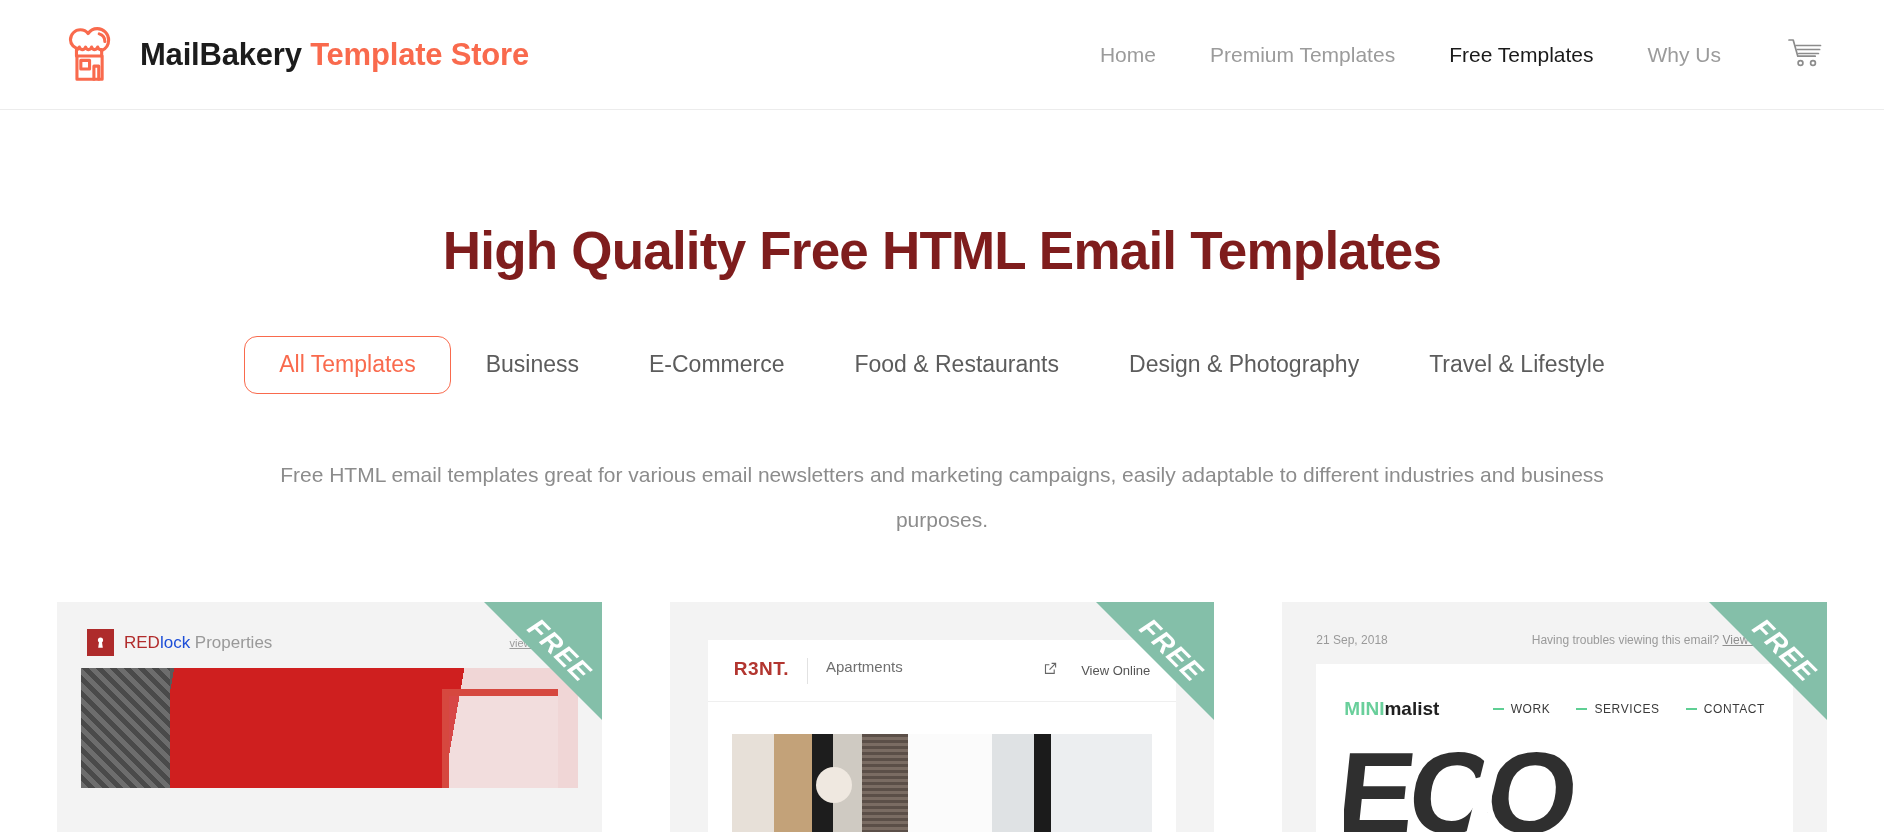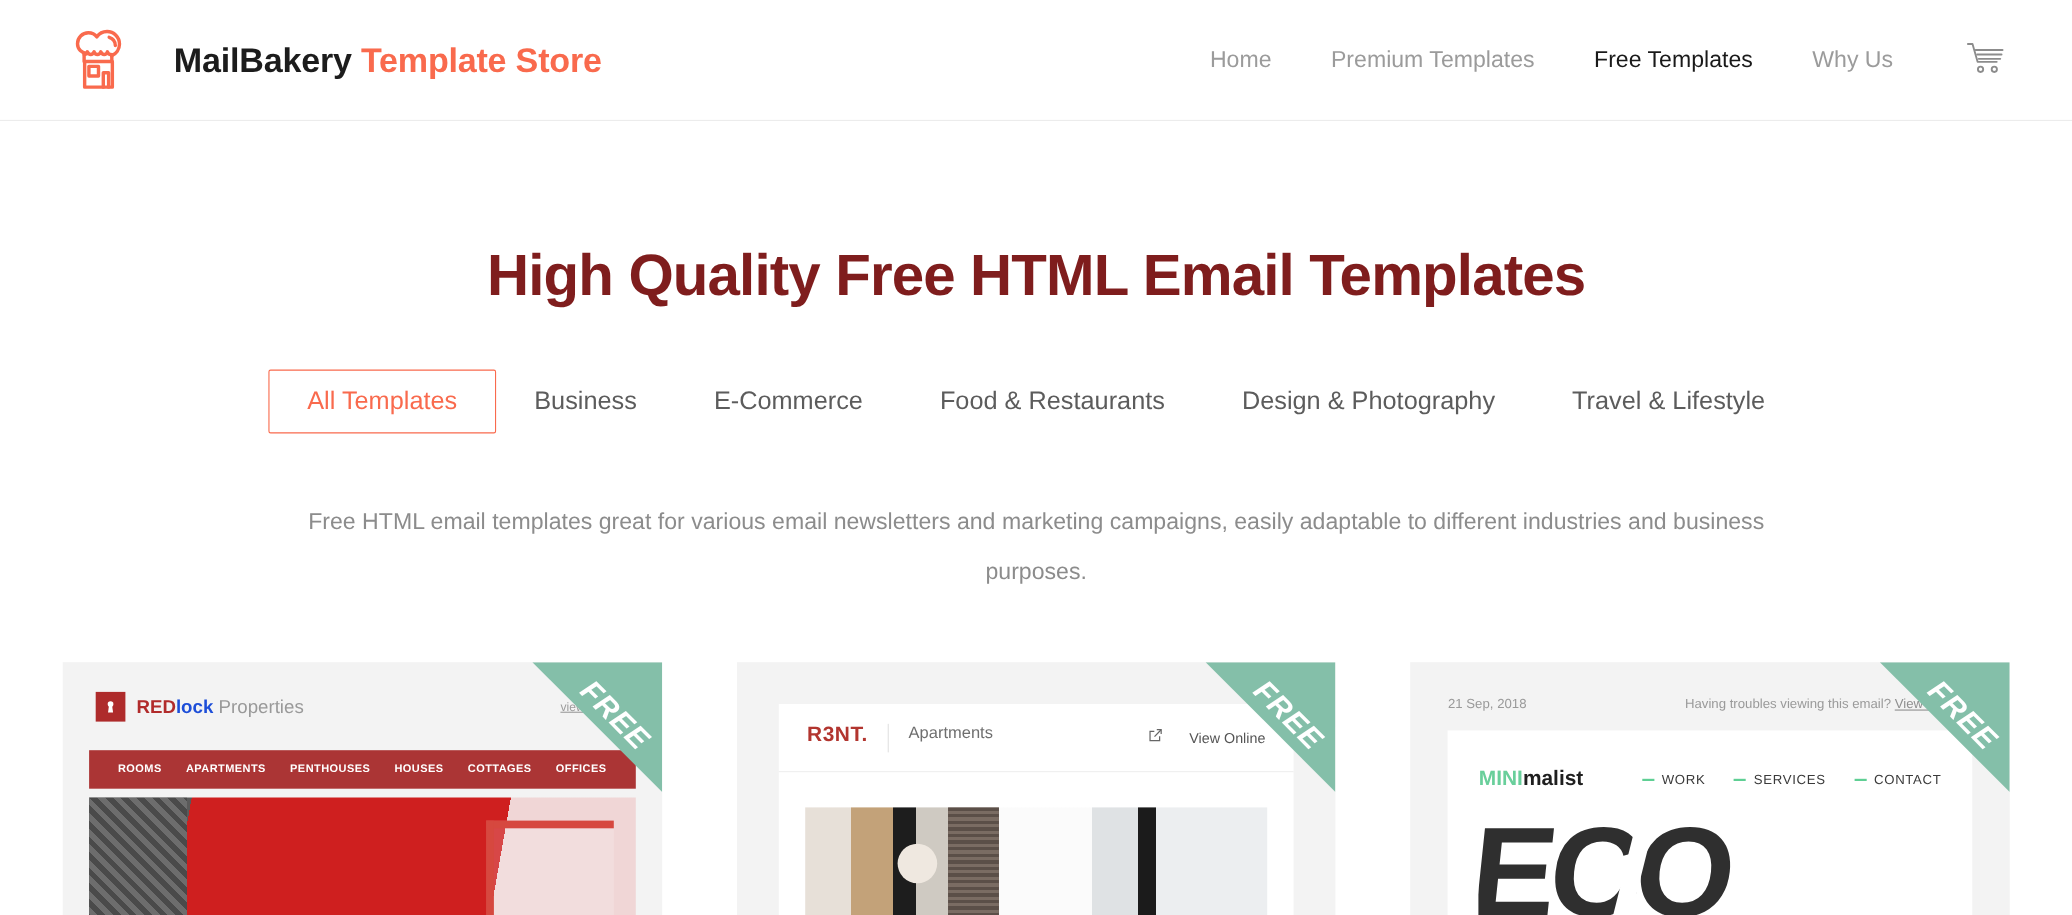--- a/index.html
+++ b/index.html
@@ -30,21 +30,21 @@
     text-decoration: none;
   }
   .brand-logo { width: 62px; height: 62px; display: block; flex: 0 0 auto; }
   .brand-text {
     font-size: 31px;
     font-weight: 700;
     letter-spacing: -0.2px;
     white-space: nowrap;
     line-height: 1;
   }
-  .brand-text .b1 { color: #1c1c1c; margin-left: 18px; }
+  .brand-text .b1 { color: #1c1c1c; }
   .brand-text .b2 { color: #f96a4d; }
 
   .main-nav {
     margin-left: auto;
     display: flex;
     align-items: center;
     gap: 0;
   }
   .nav-link {
     font-size: 21px;
@@ -86,21 +86,21 @@
     justify-content: center;
     align-items: center;
     gap: 0;
   }
   .filter-tab {
     font-size: 23px;
     color: #5c5c5c;
     background: none;
     border: 1px solid transparent;
     padding: 15px 34px;
-    border-radius: 2px;
+    border-radius: 13px;
     cursor: pointer;
     white-space: nowrap;
     font-family: inherit;
     line-height: 1.1;
   }
   .filter-tab.active {
     color: #f96a4d;
     border-color: #f96a4d;
   }
 
@@ -158,21 +158,21 @@
     height: 34px;
   }
   .lock-badge {
     width: 27px; height: 27px;
     background: #ae2b2b;
     display: flex; align-items: center; justify-content: center;
     margin-right: 10px;
     flex: 0 0 auto;
   }
   .c1-brand { font-size: 17px; white-space: nowrap; }
-  .c1-brand .red { color: #b12b2b; font-weight: 700; }
+  .c1-brand .red { color: #b12b2b; font-weight: 400; }
   .c1-brand .props { color: #999; font-weight: 400; }
   .c1-viewlink {
     margin-left: auto;
     font-size: 11px;
     color: #9c9c9c;
     text-decoration: underline;
     white-space: nowrap;
   }
   .c1-navbar {
     margin-top: 22px;
@@ -369,28 +369,20 @@
               <circle cx="6.5" cy="5" r="2.6"></circle>
               <path d="M5.1 6.4h2.8l.9 6.4H4.2z"></path>
             </svg>
           </span>
           <span class="c1-brand">
             <span class="red">RED</span><span class="red" style="color:#1d4ed8">lock</span><span class="props"> Properties</span>
           </span>
           <span class="c1-viewlink">view browser</span>
         </div>
 
-        <div class="c1-navbar">
-          <span>ROOMS</span>
-          <span>APARTMENTS</span>
-          <span>PENTHOUSES</span>
-          <span>HOUSES</span>
-          <span>COTTAGES</span>
-          <span>OFFICES</span>
-        </div>
 
         <div class="c1-photo"></div>
       </div>
     </article>
 
     <article class="tpl-card">
       <div class="ribbon"></div>
       <div class="ribbon-label">FREE</div>
 
       <div class="c2-inner">

